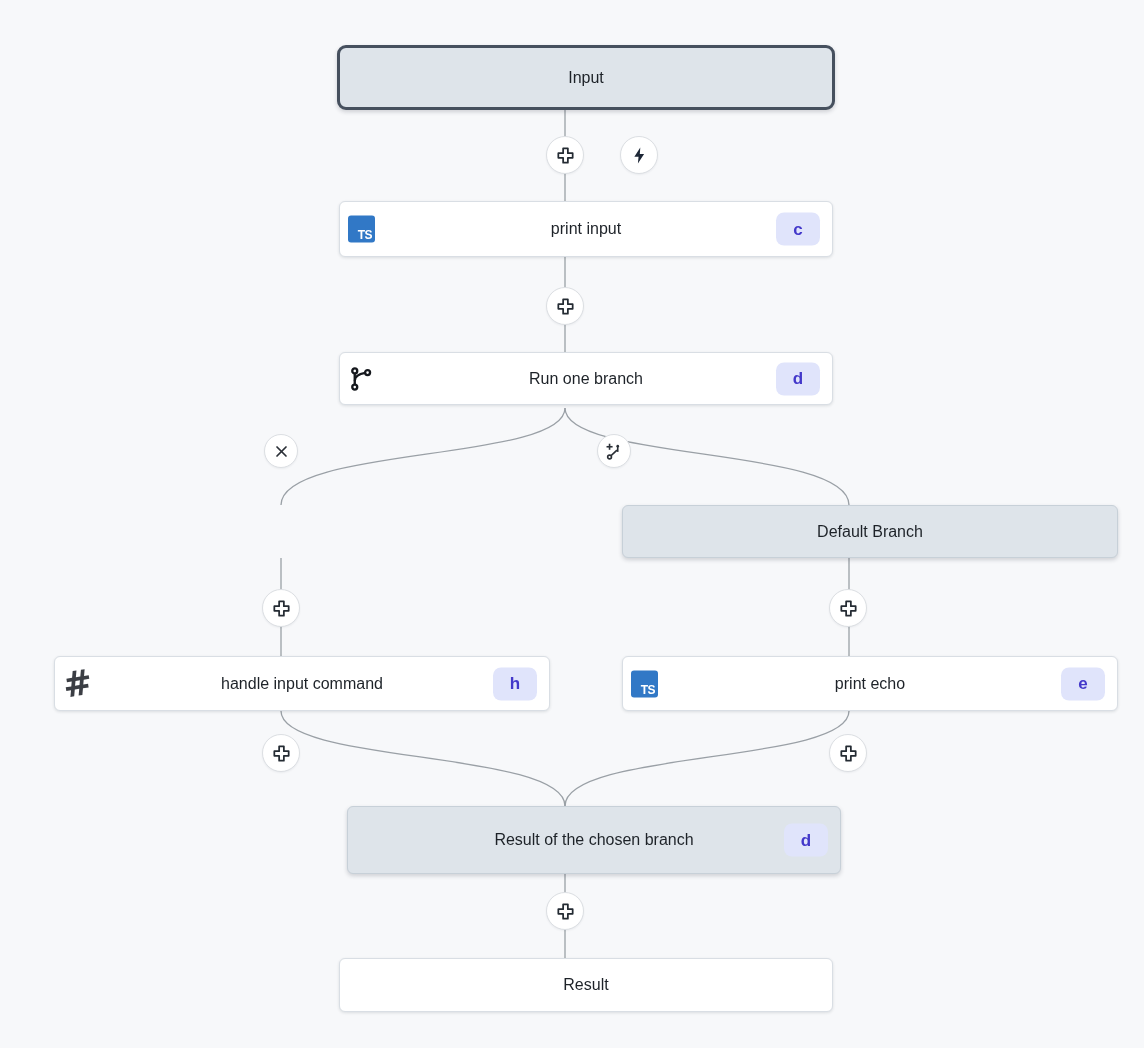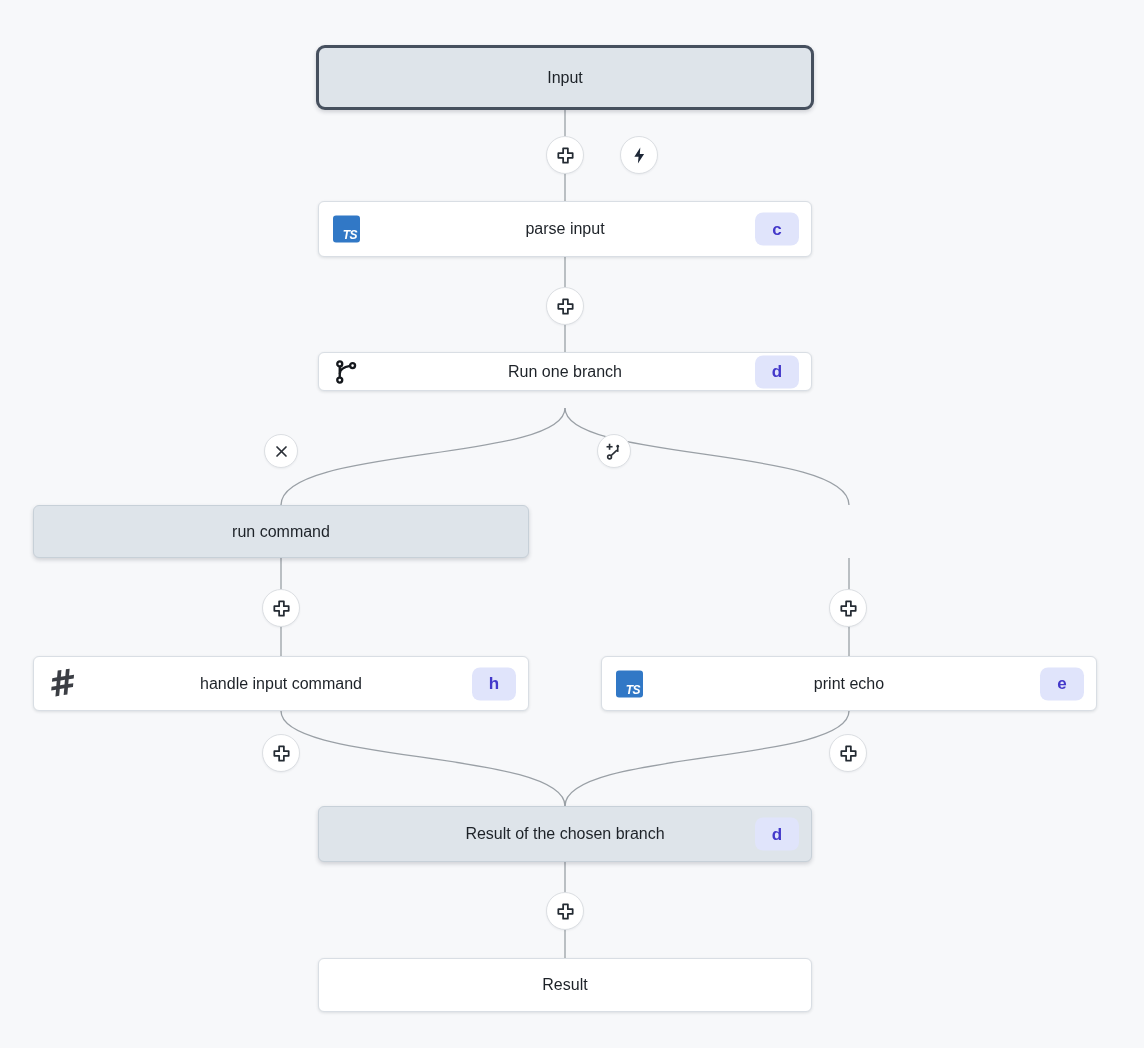--- a/index.html
+++ b/index.html
@@ -21,20 +21,21 @@
   .node{
     position:absolute;
     display:flex;
     align-items:center;
     justify-content:center;
     background:#ffffff;
     border:1px solid #d9dee4;
     border-radius:6px;
     box-shadow:0 1px 3px rgba(20,30,45,.12);
     box-sizing:border-box;
+    margin-left:21px;
   }
   .node .label{
     font-size:16px;
     color:#1d2228;
     text-align:center;
     white-space:nowrap;
   }
   .node.gray{
     background:#dee4ea;
     border:1px solid #c7d0d8;
@@ -57,27 +58,26 @@
     justify-content:center;
     background:#e0e4fb;
     color:#4338ca;
     font-weight:bold;
     font-size:17px;
     border-radius:8px;
     box-sizing:border-box;
   }
   .node-icon{
     position:absolute;
-    left:14px;
+    left:8px;
     top:50%;
     transform:translateY(-50%);
     display:flex;
     align-items:center;
     justify-content:center;
-    font-style:italic;
   }
   .ts-box{
     width:27px;height:27px;
     background:#3178c6;
     border-radius:3px;
     position:relative;
   }
   .ts-box span{
     position:absolute;
     right:3px;bottom:2px;
@@ -160,31 +160,31 @@
       <polygon points="13 2 5.5 13.5 10.8 13.5 10 22 17.8 10 12.4 10" fill="#1d2736"></polygon>
     </svg>
   </div>
 
   <div class="node" style="left:318px;top:201px;width:494px;height:56px;">
     <span class="node-icon">
       <span class="ts-box">
           <span>TS</span>
         </span>
     </span>
-    <span class="label">parse input</span>
+    <span class="label">print input</span>
     <span class="badge">c</span>
   </div>
 
   <div class="circle-btn" style="left:546px;top:287px;">
     <svg width="21" height="21" viewBox="0 0 24 24">
       <path d="M9.3 3.8 h5.4 v5.5 h5.5 v5.4 h-5.5 v5.5 H9.3 v-5.5 H3.8 V9.3 h5.5 Z" fill="#ffffff" stroke="#242b33" stroke-width="2" stroke-linejoin="round"></path>
     </svg>
   </div>
 
-  <div class="node" style="left:318px;top:352px;width:494px;height:39px;">
+  <div class="node" style="left:318px;top:352px;width:494px;height:53px;">
     <span class="node-icon">
       <svg width="27" height="27" viewBox="0 0 24 24" fill="none" stroke="#15181d" stroke-width="2.1">
         <circle cx="6" cy="4.8" r="2.2"></circle>
         <circle cx="17.4" cy="6.3" r="2.2"></circle>
         <circle cx="6" cy="19.2" r="2.2"></circle>
         <line x1="6" y1="7" x2="6" y2="17"></line>
         <path d="M6 13.5 Q6.2 8.2 15.2 6.6"></path>
       </svg>
     </span>
     <span class="label">Run one branch</span>
@@ -203,24 +203,24 @@
     <svg width="19" height="19" viewBox="0 0 20 20" fill="none" stroke="#2a2f36" stroke-width="1.7">
       <line x1="4.8" y1="1.8" x2="4.8" y2="8.2"></line>
       <line x1="1.6" y1="5" x2="8" y2="5"></line>
       <circle cx="4.8" cy="15.8" r="2"></circle>
       <line x1="6.4" y1="14.4" x2="12.6" y2="8.6"></line>
       <line x1="13.4" y1="4.8" x2="13.4" y2="10.4"></line>
       <circle cx="13.4" cy="4.4" r="1.4" fill="#2a2f36" stroke="none"></circle>
     </svg>
   </div>
 
-  <div class="node gray" style="left:33px;top:505px;width:496px;height:53px;">
-    <span class="label">run command</span>
-  </div>
-
+
+  <div class="node gray" style="left:601px;top:505px;width:496px;height:53px;">
+    <span class="label">Default Branch</span>
+  </div>
 
   <div class="circle-btn" style="left:262px;top:589px;">
     <svg width="21" height="21" viewBox="0 0 24 24">
       <path d="M9.3 3.8 h5.4 v5.5 h5.5 v5.4 h-5.5 v5.5 H9.3 v-5.5 H3.8 V9.3 h5.5 Z" fill="#ffffff" stroke="#242b33" stroke-width="2" stroke-linejoin="round"></path>
     </svg>
   </div>
   <div class="circle-btn" style="left:829px;top:589px;">
     <svg width="21" height="21" viewBox="0 0 24 24">
       <path d="M9.3 3.8 h5.4 v5.5 h5.5 v5.4 h-5.5 v5.5 H9.3 v-5.5 H3.8 V9.3 h5.5 Z" fill="#ffffff" stroke="#242b33" stroke-width="2" stroke-linejoin="round"></path>
     </svg>
@@ -248,21 +248,21 @@
     <svg width="21" height="21" viewBox="0 0 24 24">
       <path d="M9.3 3.8 h5.4 v5.5 h5.5 v5.4 h-5.5 v5.5 H9.3 v-5.5 H3.8 V9.3 h5.5 Z" fill="#ffffff" stroke="#242b33" stroke-width="2" stroke-linejoin="round"></path>
     </svg>
   </div>
   <div class="circle-btn" style="left:829px;top:734px;">
     <svg width="21" height="21" viewBox="0 0 24 24">
       <path d="M9.3 3.8 h5.4 v5.5 h5.5 v5.4 h-5.5 v5.5 H9.3 v-5.5 H3.8 V9.3 h5.5 Z" fill="#ffffff" stroke="#242b33" stroke-width="2" stroke-linejoin="round"></path>
     </svg>
   </div>
 
-  <div class="node gray" style="left:318px;top:806px;width:494px;height:56px;">
+  <div class="node gray" style="left:326px;top:806px;width:494px;height:68px;">
     <span class="label">Result of the chosen branch</span>
     <span class="badge">d</span>
   </div>
 
   <div class="circle-btn" style="left:546px;top:892px;">
     <svg width="21" height="21" viewBox="0 0 24 24">
       <path d="M9.3 3.8 h5.4 v5.5 h5.5 v5.4 h-5.5 v5.5 H9.3 v-5.5 H3.8 V9.3 h5.5 Z" fill="#ffffff" stroke="#242b33" stroke-width="2" stroke-linejoin="round"></path>
     </svg>
   </div>
 

